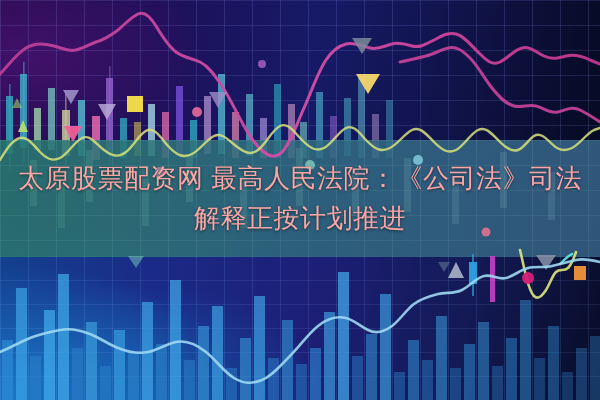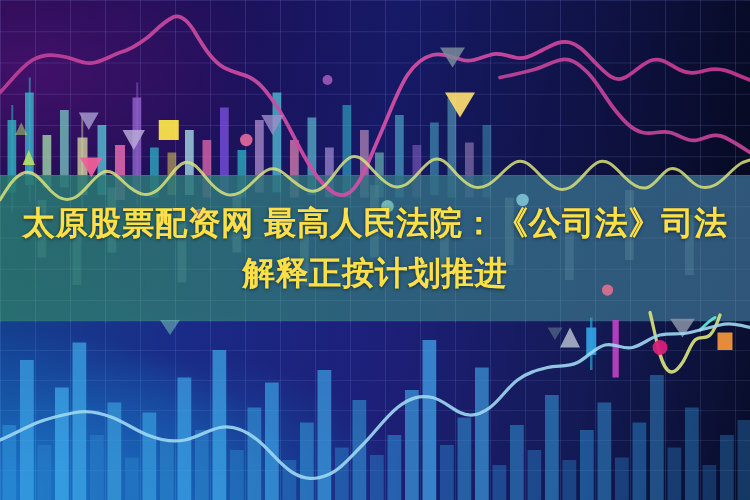--- a/index.html
+++ b/index.html
@@ -84,23 +84,23 @@
     background-size: 28px 100%, 100% 24px;
   }
   svg.layer { overflow: visible; }
   
   #headline {
     position: absolute;
     left: 0;
     top: 158px;
     width: 600px;
     text-align: center;
-    color: #fde047;
+    color: #fca5a5;
     font-size: 26px;
-    font-weight: bold;
+    font-weight: normal;
     line-height: 40px;
     letter-spacing: 0.5px;
     text-shadow: 0 1px 3px rgba(0,0,0,0.55);
     white-space: pre-line;
     padding: 0 14px;
     box-sizing: border-box;
   }
 </style>
 </head>
 <body>

